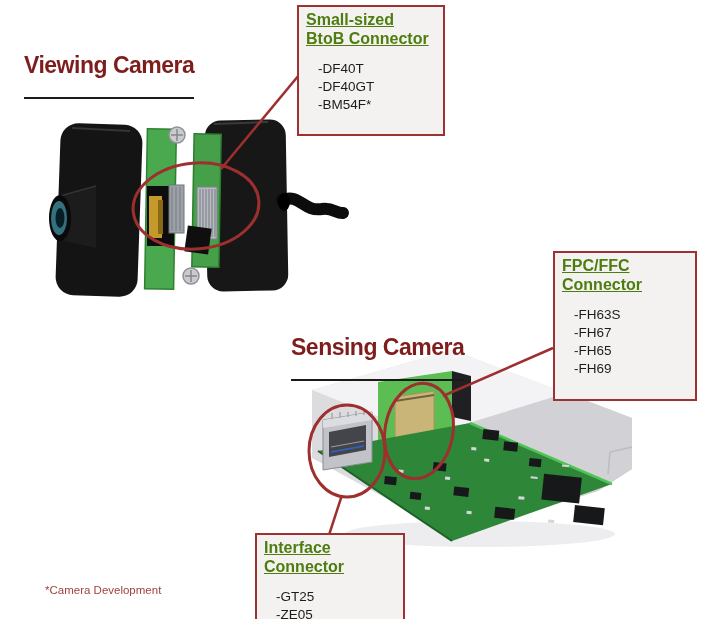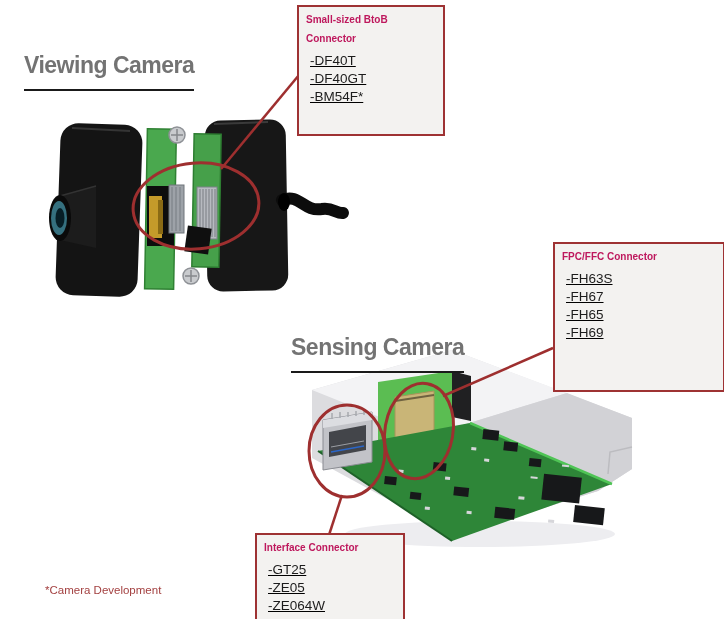--- a/index.html
+++ b/index.html
@@ -2,40 +2,40 @@
 <html><head>
 <meta charset="utf-8">
 <style>
   html,body{margin:0;padding:0;}
   body{
     width:724px;height:619px;position:relative;background:#ffffff;
     font-family:"Liberation Sans", sans-serif;overflow:hidden;
   }
   .illustration-layer{position:absolute;left:0;top:0;z-index:1;}
   .camera-title{
-    position:absolute;z-index:2;color:#737373;font-weight:bold;font-size:23px;
-    letter-spacing:-0.5px;border-bottom:2.5px solid #1a1a1a;padding-bottom:10px;
+    position:absolute;z-index:2;color:#7f1d1d;font-weight:bold;font-size:23px;
+    letter-spacing:-0.5px;border-bottom:2.5px solid #1a1a1a;padding-bottom:18px;
     white-space:nowrap;
   }
   #title-viewing{left:24px;top:52px;}
   #title-sensing{left:291px;top:308px;margin-top:26px;}
   .callout{
     position:absolute;z-index:3;background:#f3f2f0;border:2.5px solid #9e3233;
     padding:3px 7px 2px 7px;box-sizing:border-box;
   }
   .callout .callout-title{
-    color:#be185d;font-weight:bold;font-size:10px;line-height:19px;
-    display:block;
+    color:#4d7c0f;font-weight:bold;font-size:16px;line-height:19px;
+    text-decoration:underline;display:block;
   }
-  .callout ul{list-style:none;margin:4px;padding:0;text-decoration:underline;}
+  .callout ul{list-style:none;margin:12px;padding:0;}
   .callout li{
     color:#1c1c1c;font-size:13.5px;line-height:18px;white-space:nowrap;
   }
   #callout-btob{left:297px;top:5px;width:148px;min-height:131px;}
-  #callout-fpc{left:553px;top:242px;width:172px;min-height:150px;}
+  #callout-fpc{left:553px;top:251px;width:144px;min-height:150px;}
   #callout-interface{left:255px;top:533px;width:150px;min-height:77px;}
   #footnote{
     position:absolute;z-index:2;left:45px;top:584px;color:#a34040;
     font-size:11.5px;white-space:nowrap;
   }
 </style>
 </head>
 <body>
 
 <svg class="illustration-layer" width="724" height="619" viewBox="0 0 724 619">

